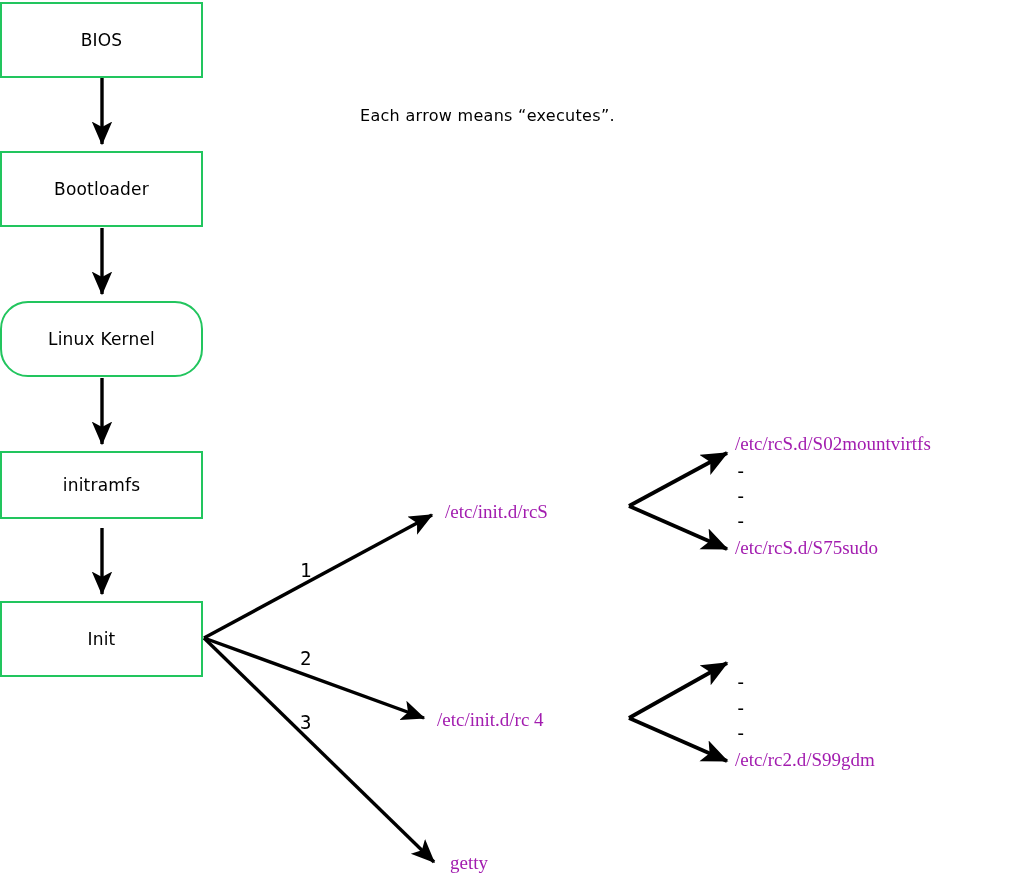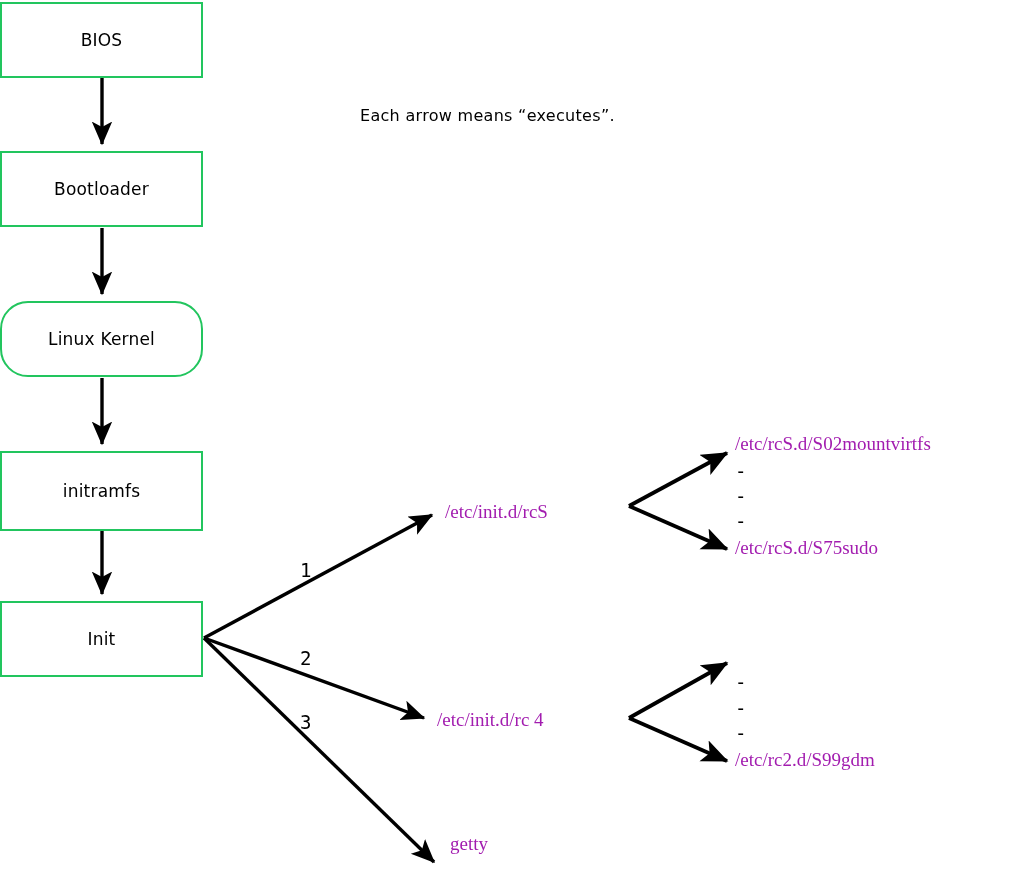--- a/index.html
+++ b/index.html
@@ -126,37 +126,37 @@
   </div>
 
   <div class="box" style="left:0px; top:151px; width:203px; height:76px;">
     <span class="box-label">Bootloader</span>
   </div>
 
   <div class="box" style="left:0px; top:301px; width:203px; height:76px;border-radius:28px;">
     <span class="box-label">Linux Kernel</span>
   </div>
 
-  <div class="box" style="left:0px; top:451px; width:203px; height:80px;">
+  <div class="box" style="left:0px; top:451px; width:203px; height:68px;">
     <span class="box-label">initramfs</span>
   </div>
 
   <div class="box" style="left:0px; top:601px; width:203px; height:76px;">
     <span class="box-label">Init</span>
   </div>
 
   <div class="note" style="left:360px; top:106px;">Each arrow means “executes”.</div>
 
   <div class="num-label" style="left:300px; top:561px;">1</div>
   <div class="num-label" style="left:300px; top:649px;">2</div>
   <div class="num-label" style="left:300px; top:713px;">3</div>
 
   <div class="mono-label" style="left:445px; top:502px;">/etc/init.d/rcS</div>
   <div class="mono-label" style="left:437px; top:710px;">/etc/init.d/rc 4</div>
-  <div class="mono-label" style="left:450px; top:834px;">getty</div>
+  <div class="mono-label" style="left:450px; top:853px;">getty</div>
 
   <div class="mono-label" style="left:735px; top:434px;">/etc/rcS.d/S02mountvirtfs</div>
   <div class="dash" style="left:735px; top:462px;">-</div>
   <div class="dash" style="left:735px; top:487px;">-</div>
   <div class="dash" style="left:735px; top:512px;">-</div>
   <div class="mono-label" style="left:735px; top:538px;">/etc/rcS.d/S75sudo</div>
 
   <div class="dash" style="left:735px; top:673px;">-</div>
   <div class="dash" style="left:735px; top:699px;">-</div>
   <div class="dash" style="left:735px; top:724px;">-</div>

